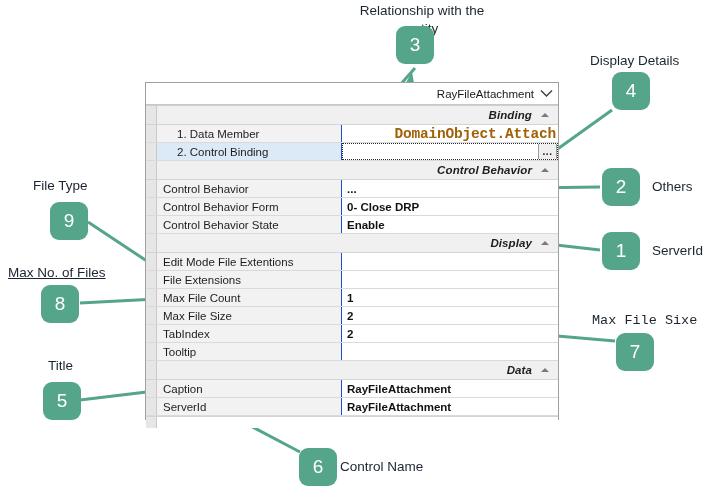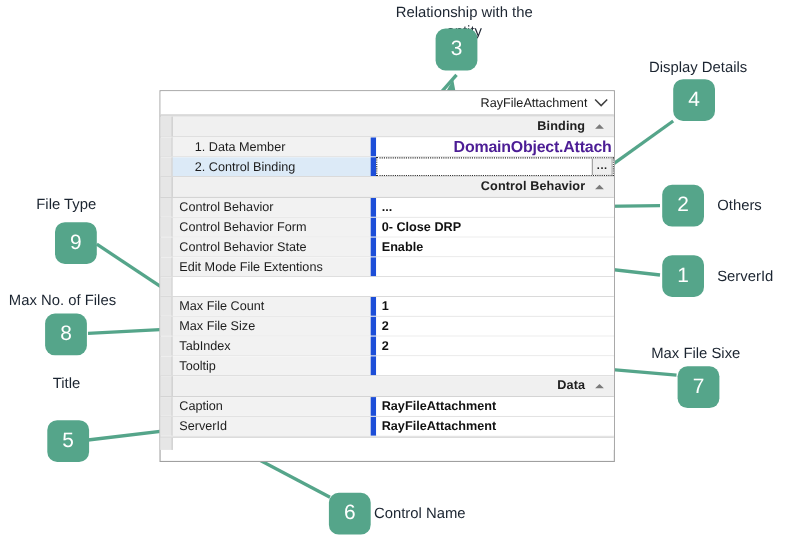--- a/index.html
+++ b/index.html
@@ -63,20 +63,21 @@
     width:11px;height:100%;
     background:#e6e6e6;
     border-right:1px solid #c9c9c9;
     box-sizing:border-box;
   }
   .grp .grp-label{
     flex:1;
     font-size:11.5px;font-weight:bold;color:#202020;
     padding-left:8px;
     letter-spacing:.1px;
+    font-style:italic;
   }
   .grp .grp-toggle{
     width:26px;display:flex;align-items:center;justify-content:center;
   }
 
   
   .row{
     display:flex;
     height:18px;
     box-sizing:border-box;
@@ -86,42 +87,42 @@
   }
   .row .gutter{
     width:11px;
     background:#e6e6e6;
     border-right:1px solid #c9c9c9;
     box-sizing:border-box;
   }
   .row .pname{
     width:185px;
     background:#f2f2f2;
-    border-right:5px solid #1d4ed8;
+    border-right:1px solid #1d4ed8;
     box-sizing:border-box;
     font-size:11.5px;color:#1d1d1d;
     display:flex;align-items:center;
     padding-left:6px;
     white-space:nowrap;overflow:hidden;
   }
   .row .pval{
     flex:1;
     background:#ffffff;
     box-sizing:border-box;
     font-size:11.5px;
     display:flex;align-items:center;
     padding-left:5px;
     white-space:nowrap;overflow:hidden;
     color:#1a1a1a;
   }
   .row.numbered .pname{padding-left:20px;}
   .row .pval.bold{font-weight:bold;color:#111111;}
   .row .pval.big{
-    font-weight:bold;font-size:14.5px;color:#4c1d95;
-    justify-content:flex-end;padding-right:2px;letter-spacing:-.2px;
+    font-weight:bold;font-size:14.5px;color:#a16207;
+    justify-content:flex-end;padding-right:2px;letter-spacing:-.2px;font-family:Liberation Mono, monospace;
   }
   .row.selected .pname{background:#dceaf7;}
   .row.selected .pval{
     border:1px dotted #2a2a2a;
     box-sizing:border-box;
     padding-left:4px;
     display:flex;align-items:center;
   }
   .row.selected .pval .ell-btn{
     margin-left:auto;
@@ -252,28 +253,36 @@
       <div class="gutter"></div>
       <div class="pname">Control Behavior Form</div>
       <div class="pval bold">0- Close DRP</div>
     </div>
     <div class="row">
       <div class="gutter"></div>
       <div class="pname">Control Behavior State</div>
       <div class="pval bold">Enable</div>
     </div>
 
+    <div class="grp">
+      <div class="grp-gutter"></div>
+      <div class="grp-label">Display</div>
+      <div class="grp-toggle">
+          <i class="tri-up"></i>
+        </div>
+    </div>
 
     <div class="row">
       <div class="gutter"></div>
       <div class="pname">Edit Mode File Extentions</div>
       <div class="pval"></div>
     </div>
     <div class="row">
       <div class="gutter"></div>
+      <div class="pname">File Extensions</div>
       <div class="pval"></div>
     </div>
     <div class="row">
       <div class="gutter"></div>
       <div class="pname">Max File Count</div>
       <div class="pval bold">1</div>
     </div>
     <div class="row">
       <div class="gutter"></div>
       <div class="pname">Max File Size</div>
@@ -324,23 +333,23 @@
 
 <div class="badge" style="left:602px;top:168px;">2</div>
 <div class="callout-text" style="left:652px;top:179px;">Others</div>
 
 <div class="badge" style="left:602px;top:232px;">1</div>
 <div class="callout-text" style="left:652px;top:243px;">ServerId</div>
 
 <div class="callout-text" style="left:33px;top:178px;">File Type</div>
 <div class="badge" style="left:50px;top:202px;">9</div>
 
-<div class="callout-text" style="left:8px;top:265px;">Max No. of Files</div>
+<div class="callout-text" style="left:8px;top:265px;text-decoration:underline;">Max No. of Files</div>
 <div class="badge" style="left:41px;top:285px;">8</div>
 
-<div class="callout-text" style="left:48px;top:341px;">Title</div>
+<div class="callout-text" style="left:48px;top:358px;">Title</div>
 <div class="badge" style="left:43px;top:382px;">5</div>
 
 <div class="badge" style="left:299px;top:448px;">6</div>
 <div class="callout-text" style="left:340px;top:459px;">Control Name</div>
 
-<div class="callout-text" style="left:592px;top:313px;">Max File Sixe</div>
+<div class="callout-text" style="left:592px;top:313px;font-family:Liberation Mono, monospace;">Max File Sixe</div>
 <div class="badge" style="left:616px;top:333px;">7</div>
 
 </body></html>

